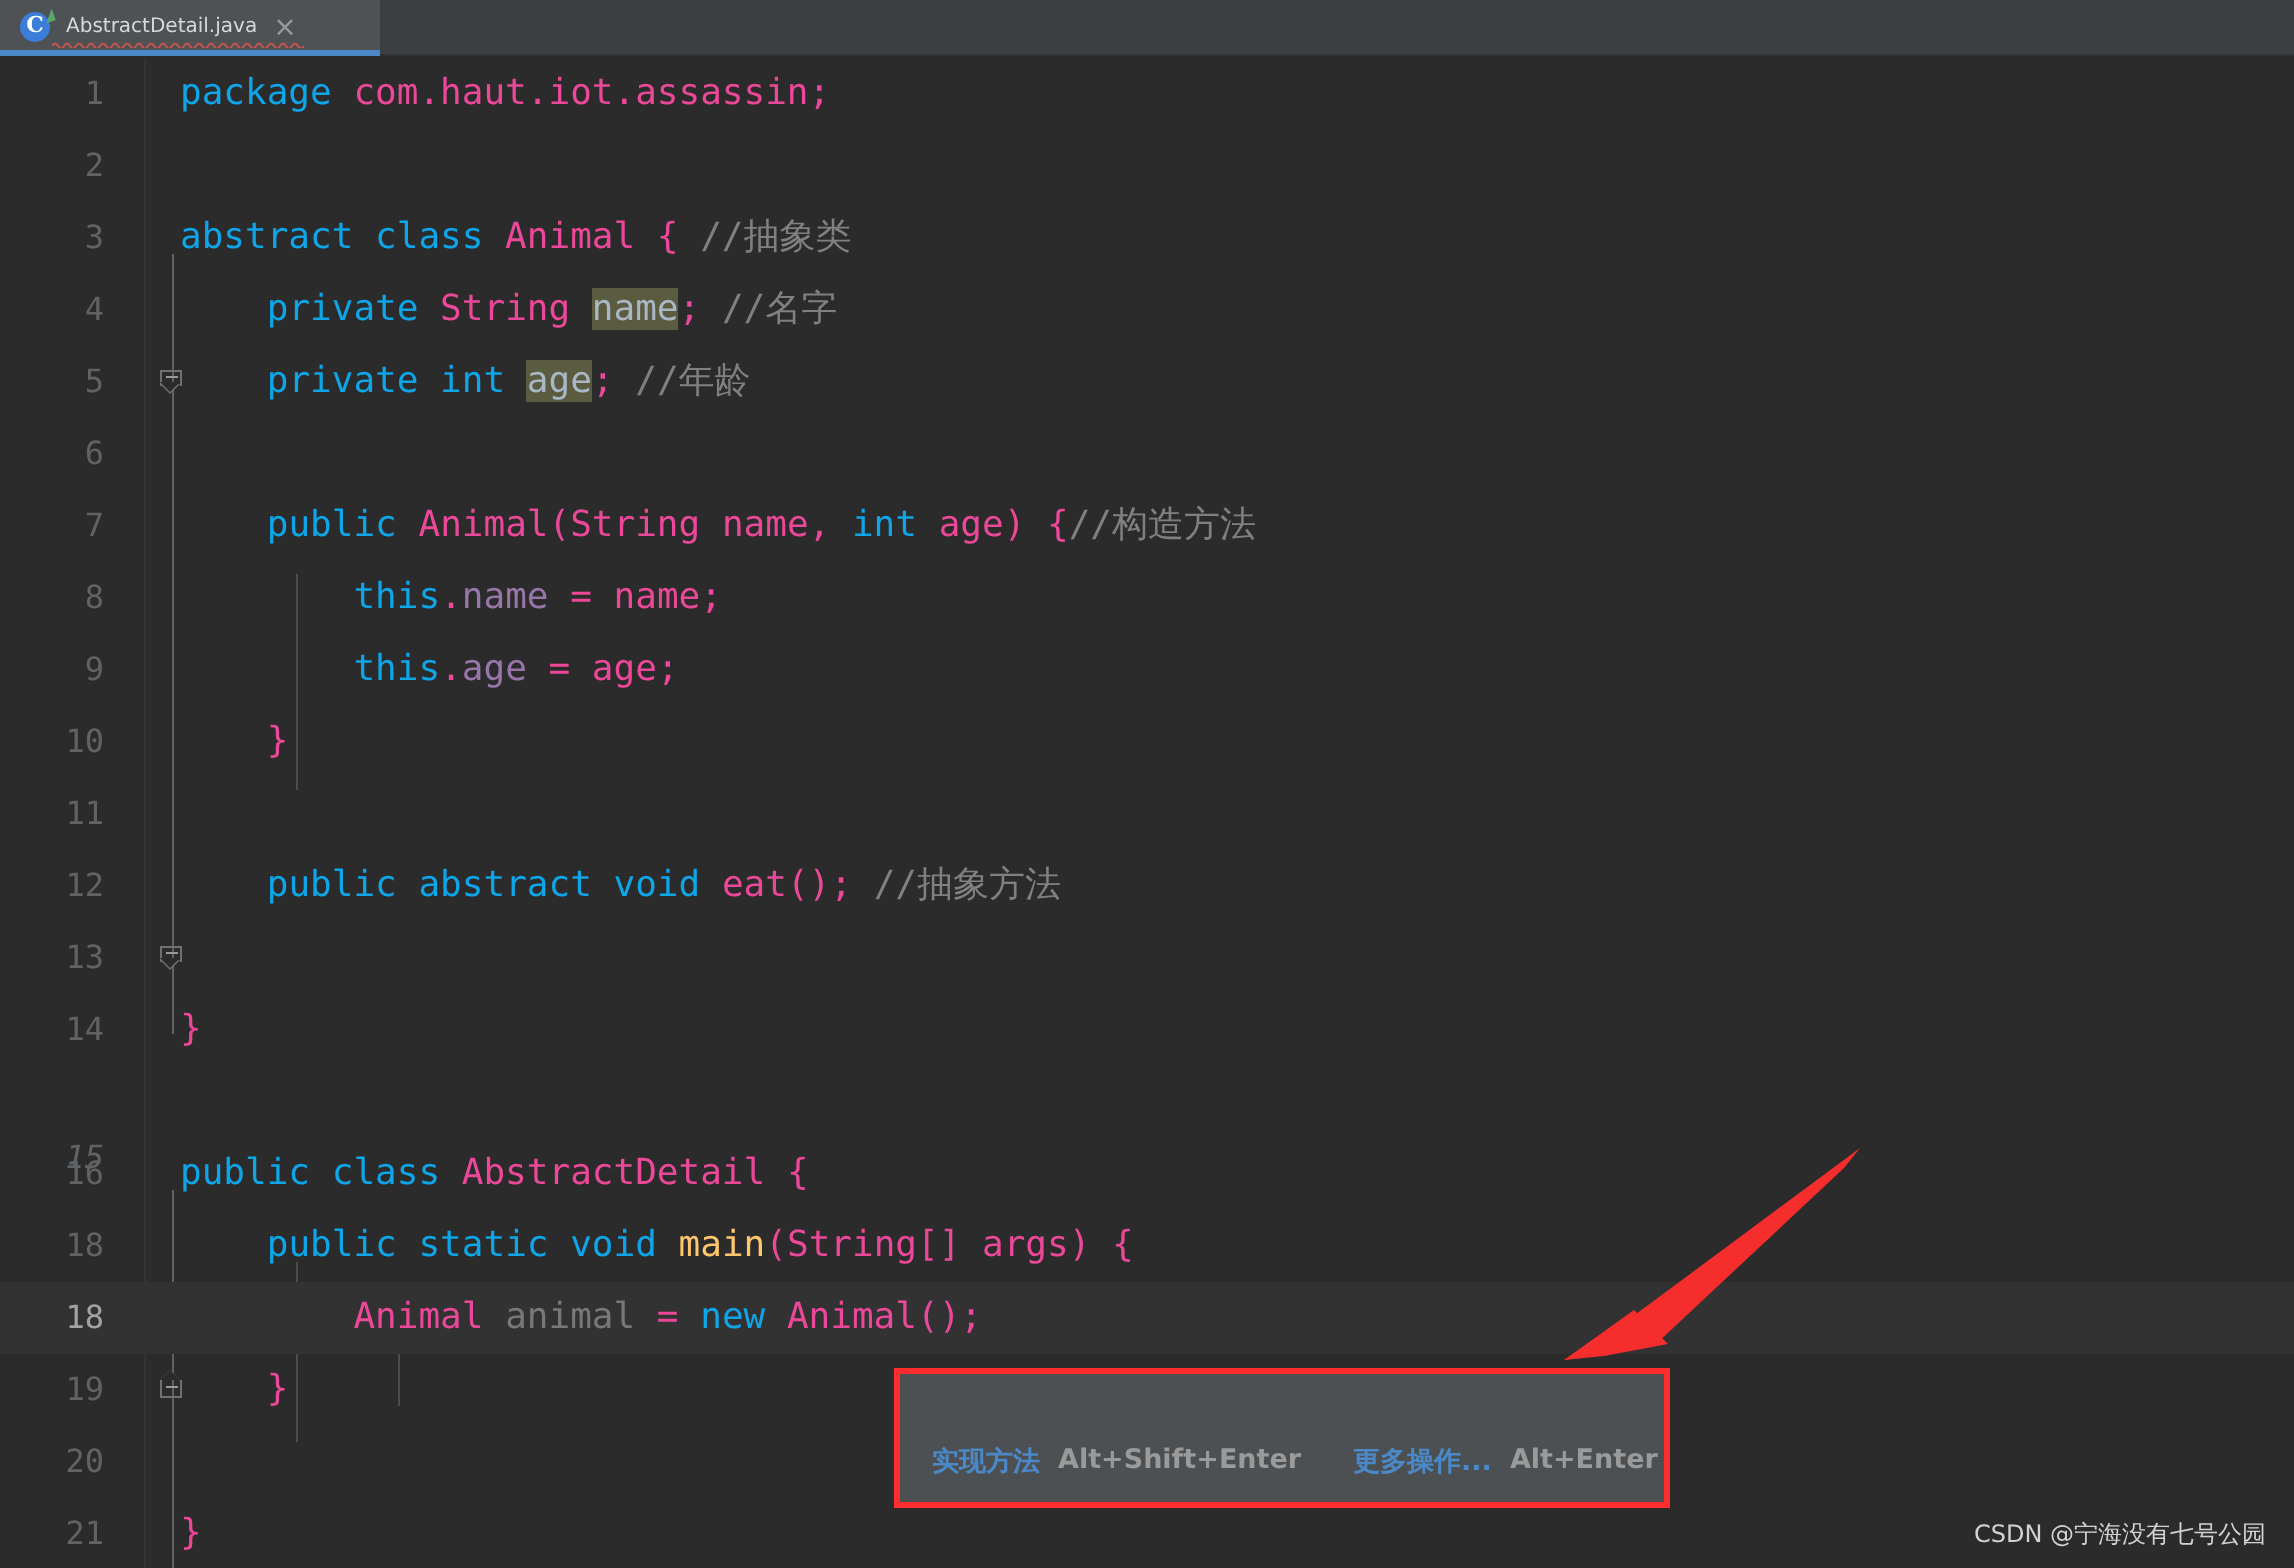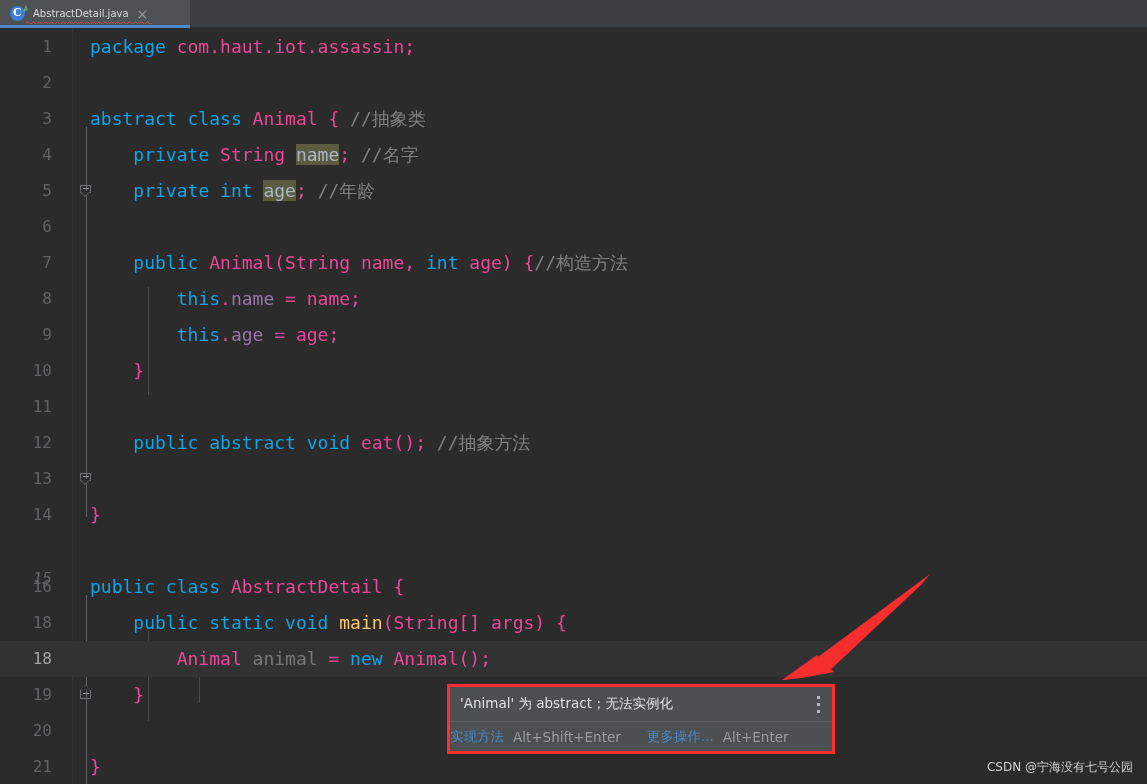--- a/index.html
+++ b/index.html
@@ -270,22 +270,22 @@
     display: block;
     width: 3px; height: 3px;
     background: #b8b8b8;
     margin-bottom: 4px;
   }
   #err-actions-row {
     position: absolute;
     left: 0; top: 35px;
     right: 0; bottom: 0;
     display: flex;
-    align-items: center;
-    padding-left: 0;
+    padding-left: 16px;
+    font-weight: bold;
   }
   .act-link {
     font-size: 13.5px;
     color: #4a88c7;
     cursor: pointer;
     white-space: nowrap;
   }
   .act-key {
     font-size: 13.5px;
     color: #9a9a9a;
@@ -463,28 +463,20 @@
 
   <div class="row" style="top:720px;">
     <span class="lineno">21</span>
 
     <span class="code"><span class="id">}</span></span>
   </div>
 
 </div>
 
 <div id="err-popup">
-  <div id="err-msg-row">
-    <span id="err-msg">'Animal' 为 abstract；无法实例化</span>
-    <span id="err-kebab">
-      <span></span>
-        <span></span>
-        <span></span>
-    </span>
-  </div>
   <div id="err-actions-row">
     <span class="act-link">实现方法</span>
     <span class="act-key">Alt+Shift+Enter</span>
     <span class="act-gap"></span>
     <span class="act-link">更多操作...</span>
     <span class="act-key">Alt+Enter</span>
   </div>
 </div>
 
 <svg id="annot-arrow" viewBox="0 0 170 110">

